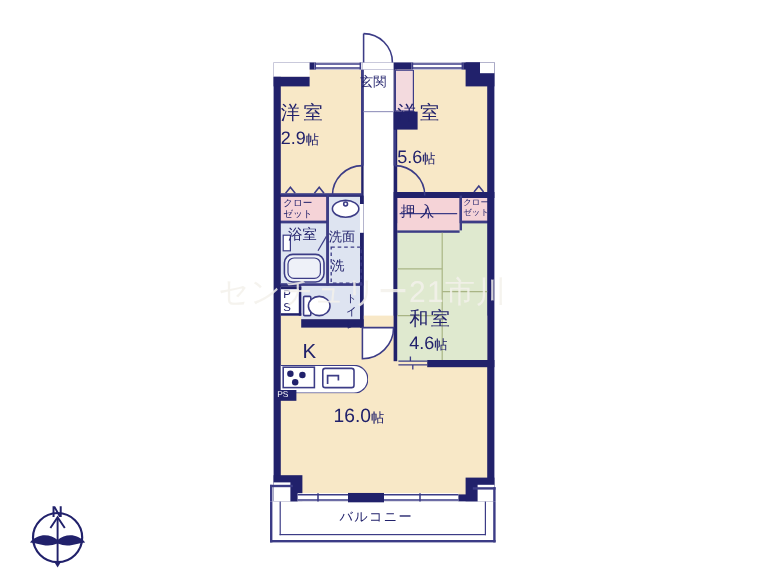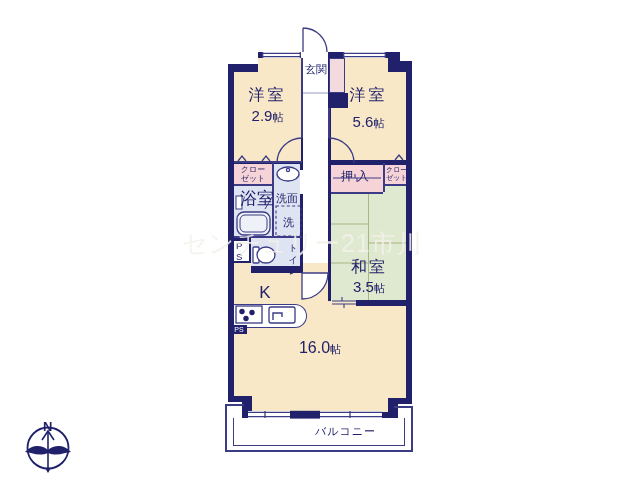--- a/index.html
+++ b/index.html
@@ -4,21 +4,21 @@
 <style>
   :root{
     --wall:#21216b; --thin:#3c3c86; --cream:#f8e8c7; --pink:#f5d3d7;
     --pinklight:#f3dade; --blue:#dee4f1; --green:#dfe9cf; --tatami:#a9b585;
     --ink:#21216b; --white:#ffffff;
   }
   html,body{margin:0;padding:0;background:#fff;}
   .canvas{position:relative;width:640px;height:480px;background:#fff;overflow:hidden;
           font-family:"Liberation Sans","DejaVu Sans",sans-serif;color:var(--ink);}
   .abs{position:absolute;box-sizing:border-box;}
-  .lbl{position:absolute;box-sizing:border-box;text-align:center;color:var(--ink);
+  .lbl{position:absolute;box-sizing:border-box;text-align:left;color:var(--ink);
        white-space:nowrap;line-height:1.15;}
   .unit-sm{font-size:11px;}
   svg{position:absolute;left:0;top:0;}
 </style>
 </head>
 <body>
 
 <div class="canvas">
 
   <div class="abs" style="left:228px;top:52px;width:184px;height:366px;background:var(--wall);"></div>
@@ -138,31 +138,31 @@
 
   <div class="lbl" style="left:234px;top:86px;width:67px;">
     <div style="font-size:16px;letter-spacing:3px;">洋室</div>
     <div style="font-size:15px;margin-top:3px;">
       <span>2.9</span><span class="unit-sm">帖</span>
     </div>
   </div>
 
   <div class="lbl" style="left:331px;top:86px;width:75px;">
     <div style="font-size:16px;letter-spacing:3px;">洋室</div>
-    <div style="font-size:15px;margin-top:9px;">
+    <div style="font-size:15px;margin-top:19px;">
       <span>5.6</span><span class="unit-sm">帖</span>
     </div>
   </div>
 
   <div class="lbl" style="left:236px;top:165px;width:34px;font-size:8px;line-height:9px;">
     <div>クロー</div>
     <div>ゼット</div>
   </div>
 
-  <div class="lbl" style="left:240px;top:189px;width:28px;font-size:17px;">浴室</div>
+  <div class="lbl" style="left:240px;top:189px;width:28px;font-size:12px;">浴室</div>
 
   <div class="lbl" style="left:274px;top:192px;width:26px;font-size:11px;">洗面</div>
 
   <div class="lbl" style="left:276px;top:216px;width:25px;font-size:11px;">洗</div>
 
   <div class="lbl" style="left:236px;top:241px;width:13px;font-size:9.5px;line-height:10.5px;text-align:left;">
     <div>P</div>
     <div>S</div>
   </div>
 
@@ -171,33 +171,33 @@
   <div class="lbl" style="left:334px;top:170px;width:46px;font-size:12px;letter-spacing:4px;">押入</div>
 
   <div class="lbl" style="left:386px;top:166px;width:19px;font-size:7px;line-height:8px;">
     <div>クロー</div>
     <div>ゼット</div>
   </div>
 
   <div class="lbl" style="left:341px;top:226px;width:56px;margin-top:32px;">
     <div style="font-size:16px;letter-spacing:2px;">和室</div>
     <div style="font-size:15px;margin-top:2px;">
-      <span>3.5</span><span class="unit-sm">帖</span>
+      <span>4.6</span><span class="unit-sm">帖</span>
     </div>
   </div>
 
   <div class="lbl" style="left:252px;top:283px;width:26px;font-size:17px;">K</div>
 
   <div class="lbl" style="left:278px;top:337px;width:84px;">
     <div style="font-size:16px;margin-top:2px;">
       <span>16.0</span><span class="unit-sm">帖</span>
     </div>
   </div>
 
-  <div class="lbl" style="left:283px;top:425px;width:75px;font-size:11px;letter-spacing:1px;margin-left:25px;">バルコニー</div>
+  <div class="lbl" style="left:283px;top:425px;width:75px;font-size:11px;letter-spacing:1px;">バルコニー</div>
 
   <svg style="left:18px;top:412px;" width="64" height="64" viewBox="0 0 64 64">
     <circle cx="30" cy="36" r="20.5" fill="none" stroke="#21216b" stroke-width="1.8"></circle>
     <text x="25" y="19" font-family="Liberation Sans, sans-serif" font-size="13" font-weight="bold" fill="#21216b">N</text>
     <line x1="30" y1="20" x2="30" y2="56" stroke="#21216b" stroke-width="1.6"></line>
     <path d="M24,28 L30,19 L36,28" fill="none" stroke="#21216b" stroke-width="1.6"></path>
     <path d="M7,40 C14,32 24,33 30,38 C36,33 46,32 53,40 C47,40 40,45 30,41 C20,45 13,40 7,40 Z" fill="#21216b"></path>
     <path d="M27,56 L33,56 L30,61 Z" fill="#21216b"></path>
   </svg>
 

